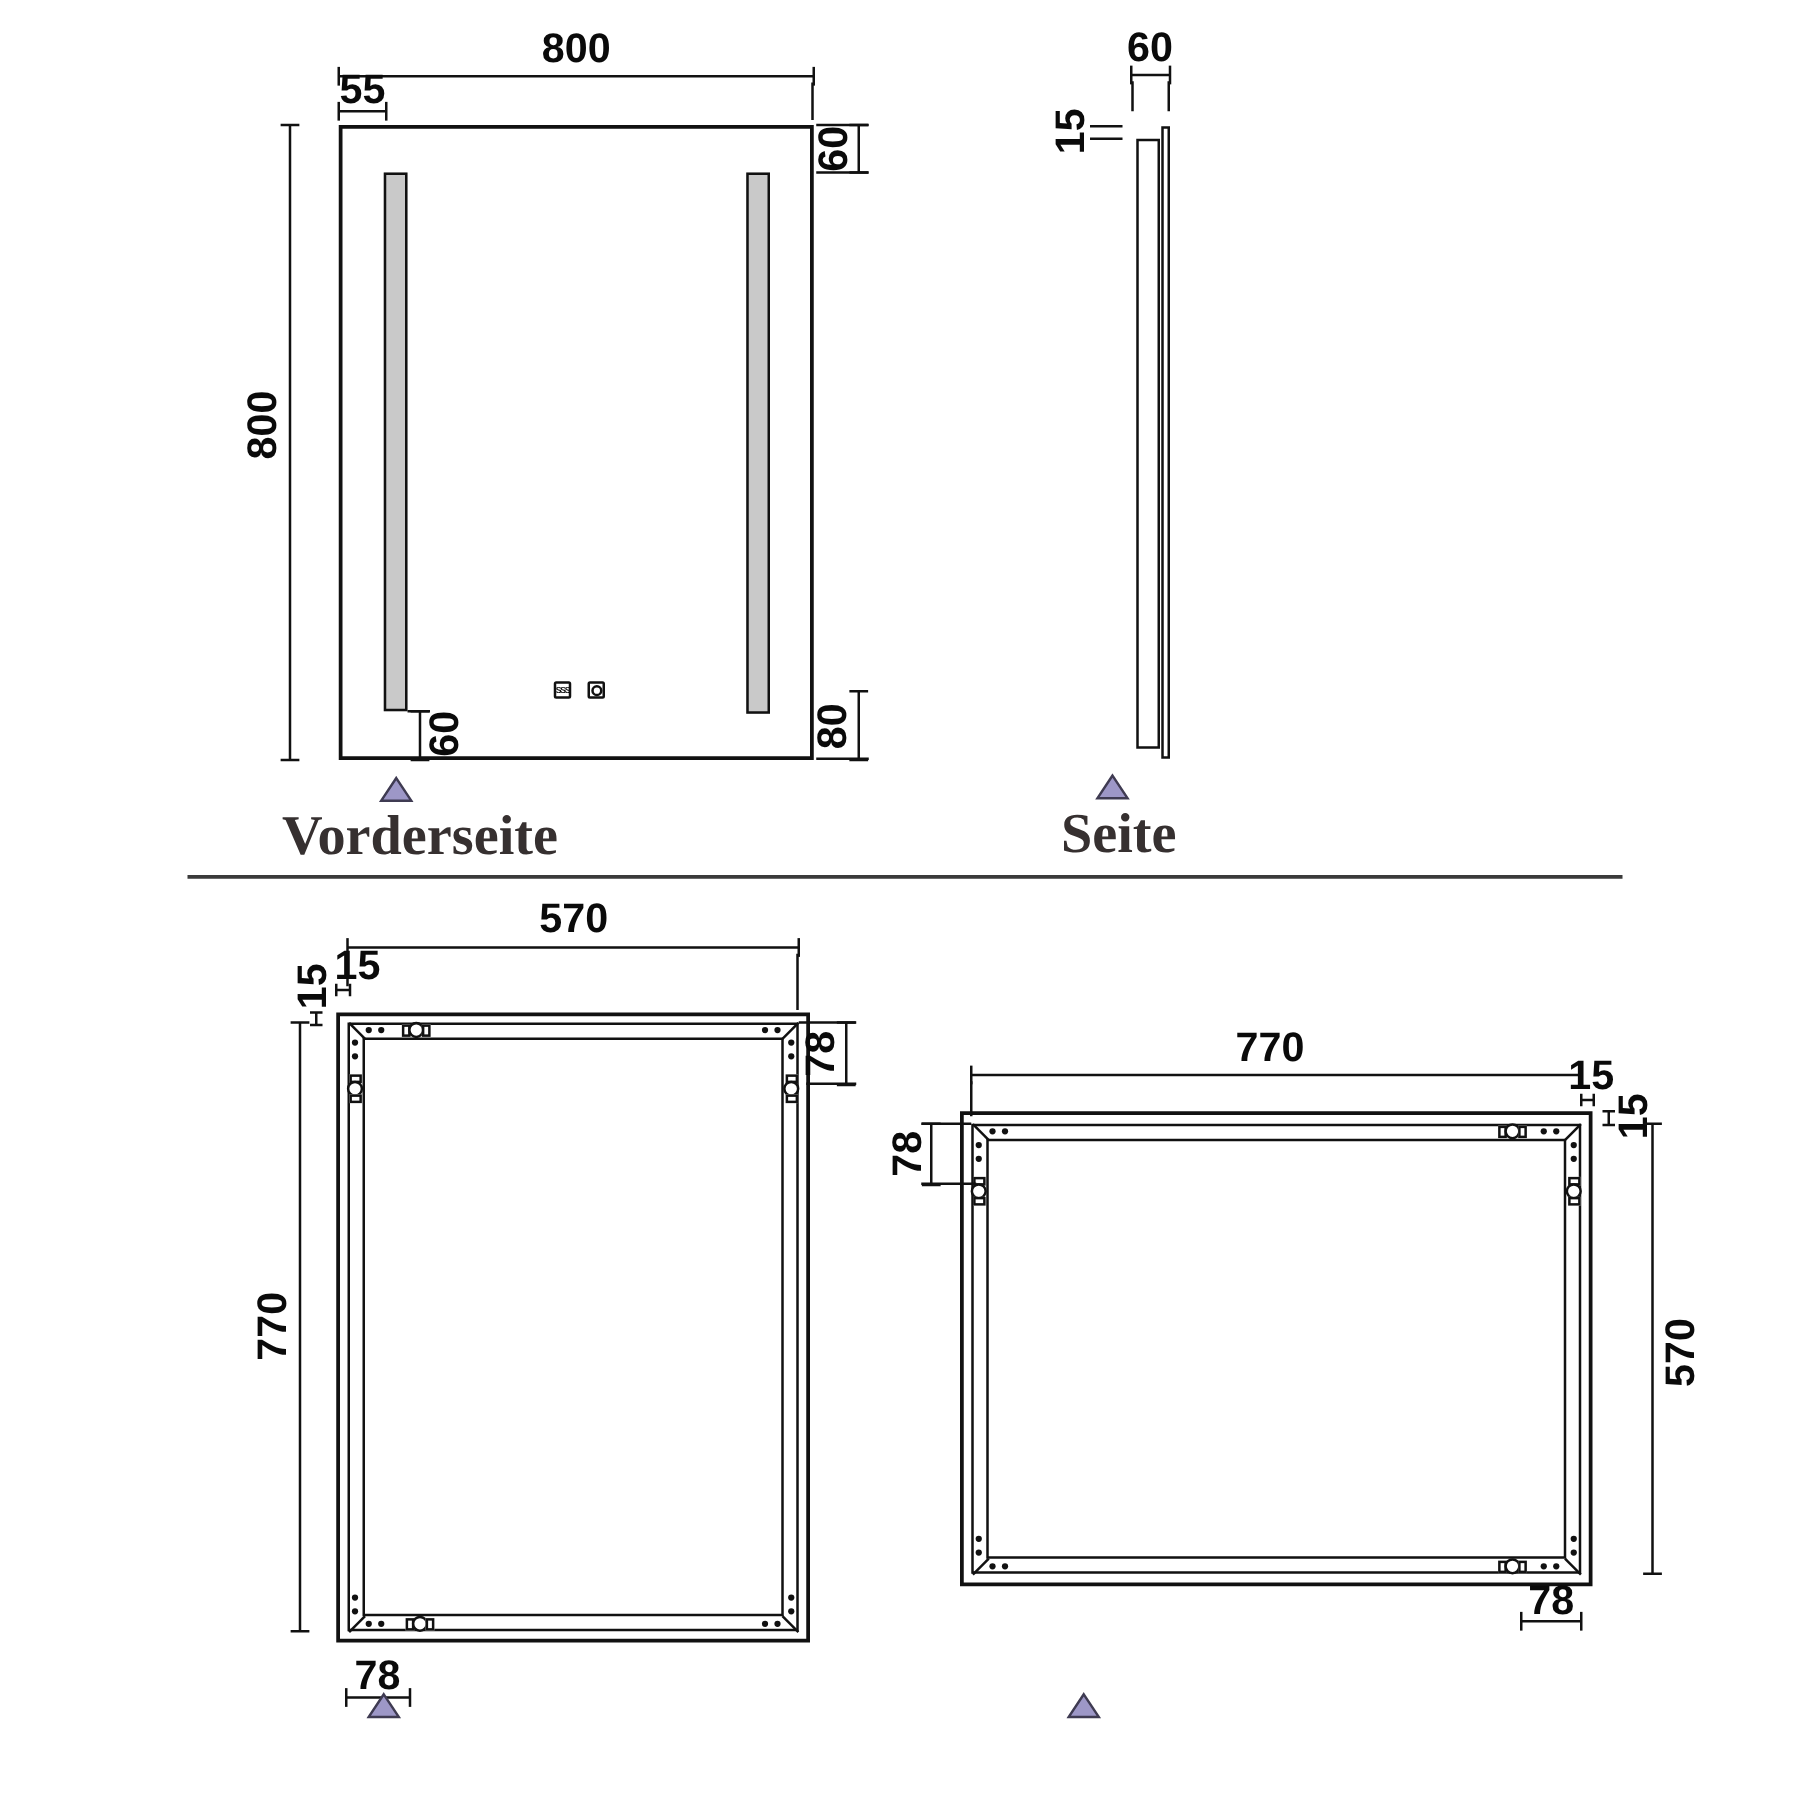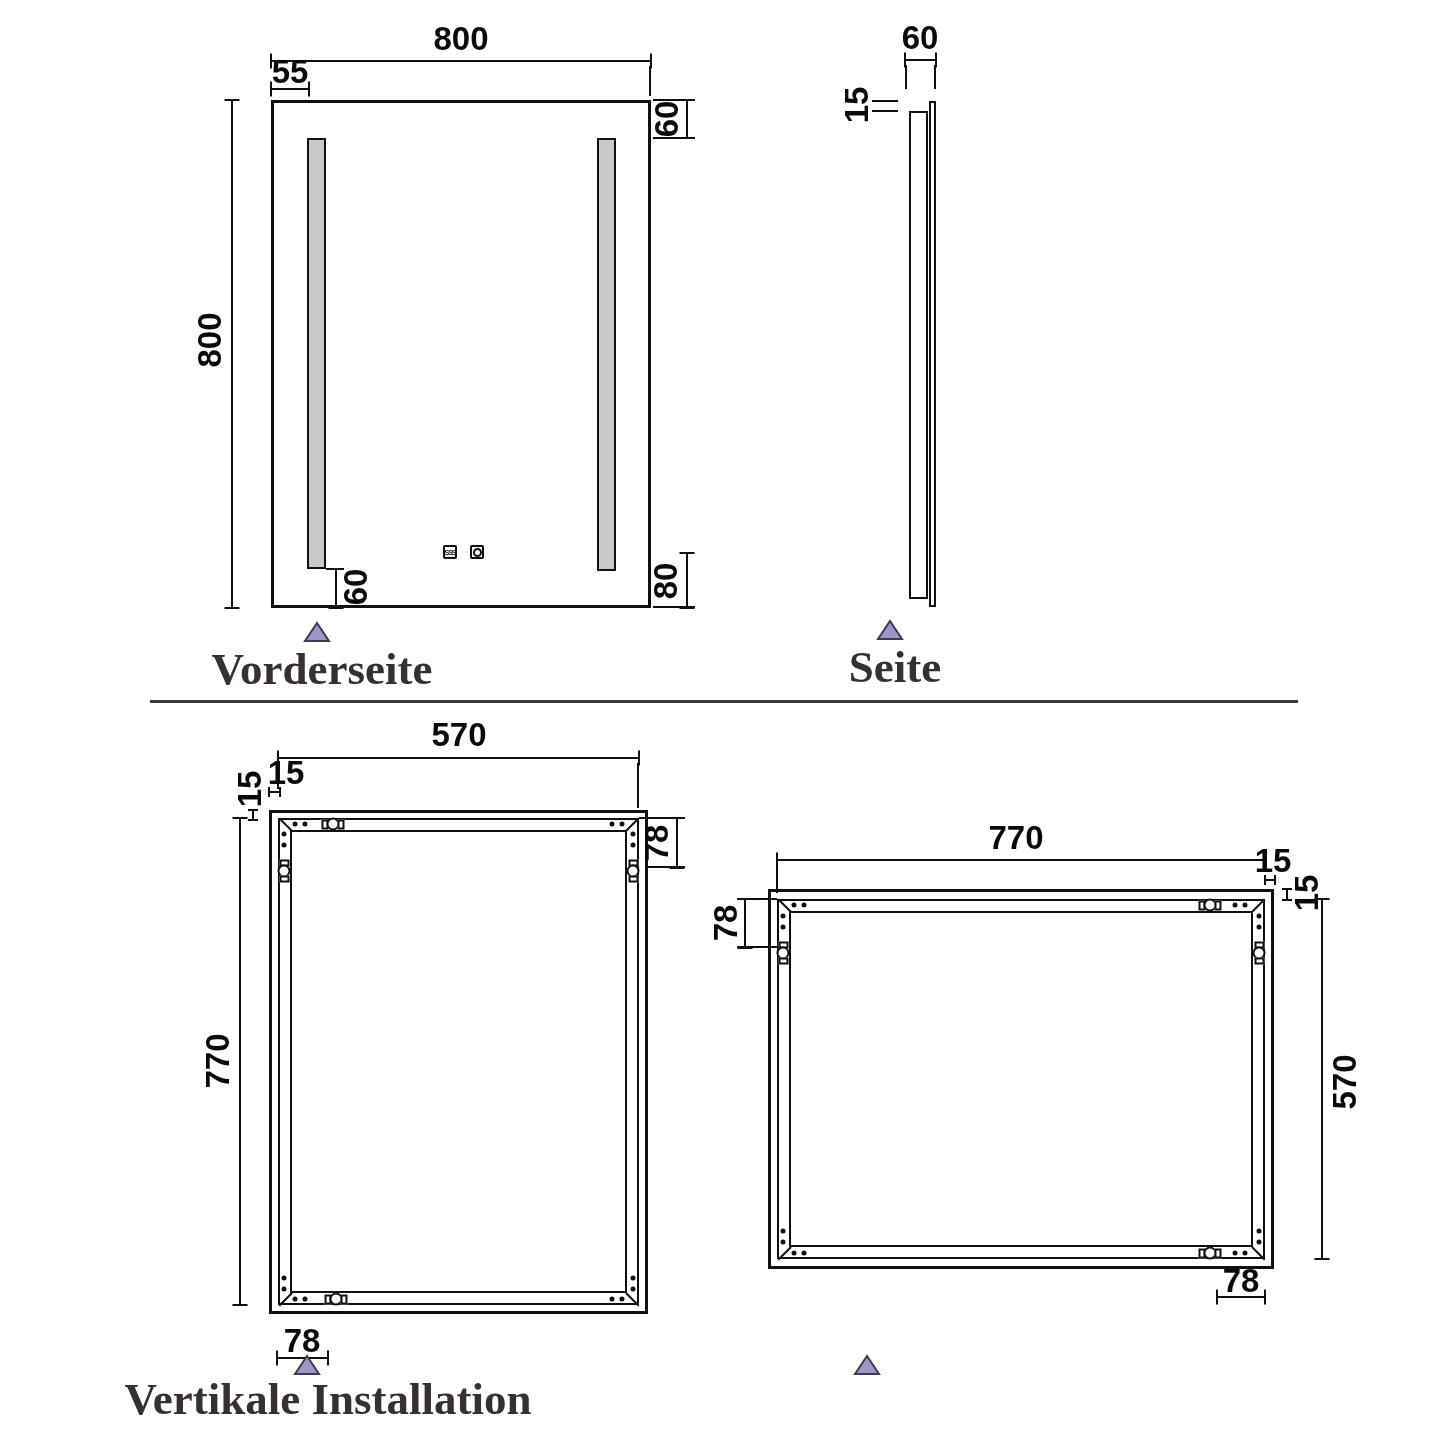--- a/index.html
+++ b/index.html
@@ -77,21 +77,21 @@
 
   <div class="ext" style="left:326px;top:568px;width:18px;height:2px"></div>
   <div class="dimv" style="left:335px;top:569px;height:39px"></div>
   <div class="rnum" style="left:355px;top:587px">60</div>
 
   <div class="tri" style="left:317px;top:634px">
     <svg width="28" height="22">
         <polygon points="14,2 26,20 2,20" fill="#9d97c7" stroke="#3f3b52" stroke-width="2"></polygon>
       </svg>
   </div>
-  <div class="caption" style="left:322px;top:669px">Vorderseite</div>
+  <div class="caption" style="left:336px;top:669px">Vorderseite</div>
 
   <div class="rect2" style="left:909px;top:111px;width:15px;height:484px"></div>
   <div class="rect2" style="left:929px;top:101px;width:3px;height:502px"></div>
 
   <div class="dimh" style="left:905px;top:59px;width:31px"></div>
   <div class="num" style="left:920px;top:37px">60</div>
   <div class="ext" style="left:905px;top:65px;width:2px;height:24px"></div>
   <div class="ext" style="left:934px;top:65px;width:2px;height:24px"></div>
 
   <div class="ext" style="left:872px;top:100px;width:26px;height:2px"></div>
@@ -167,21 +167,20 @@
   <div class="rnum" style="left:656px;top:843px">78</div>
 
   <div class="dimh" style="left:277px;top:1357px;width:51px"></div>
   <div class="num" style="left:302px;top:1340px">78</div>
 
   <div class="tri" style="left:307px;top:1367px">
     <svg width="28" height="22">
         <polygon points="14,2 26,20 2,20" fill="#9d97c7" stroke="#3f3b52" stroke-width="2"></polygon>
       </svg>
   </div>
-  <div class="caption" style="left:328px;top:1399px">Vertikale Installation</div>
 
   <div class="rect" style="left:768px;top:889px;width:500px;height:374px"></div>
   <div class="rect2" style="left:777px;top:899px;width:484px;height:356px"></div>
   <div class="rect2" style="left:789px;top:911px;width:460px;height:332px"></div>
 
   <div class="miter" style="left:778px;top:899px;transform:rotate(45deg)"></div>
   <div class="miter" style="left:1263px;top:899px;transform:rotate(135deg)"></div>
   <div class="miter" style="left:778px;top:1258px;transform:rotate(-45deg)"></div>
   <div class="miter" style="left:1263px;top:1258px;transform:rotate(-135deg)"></div>
 

